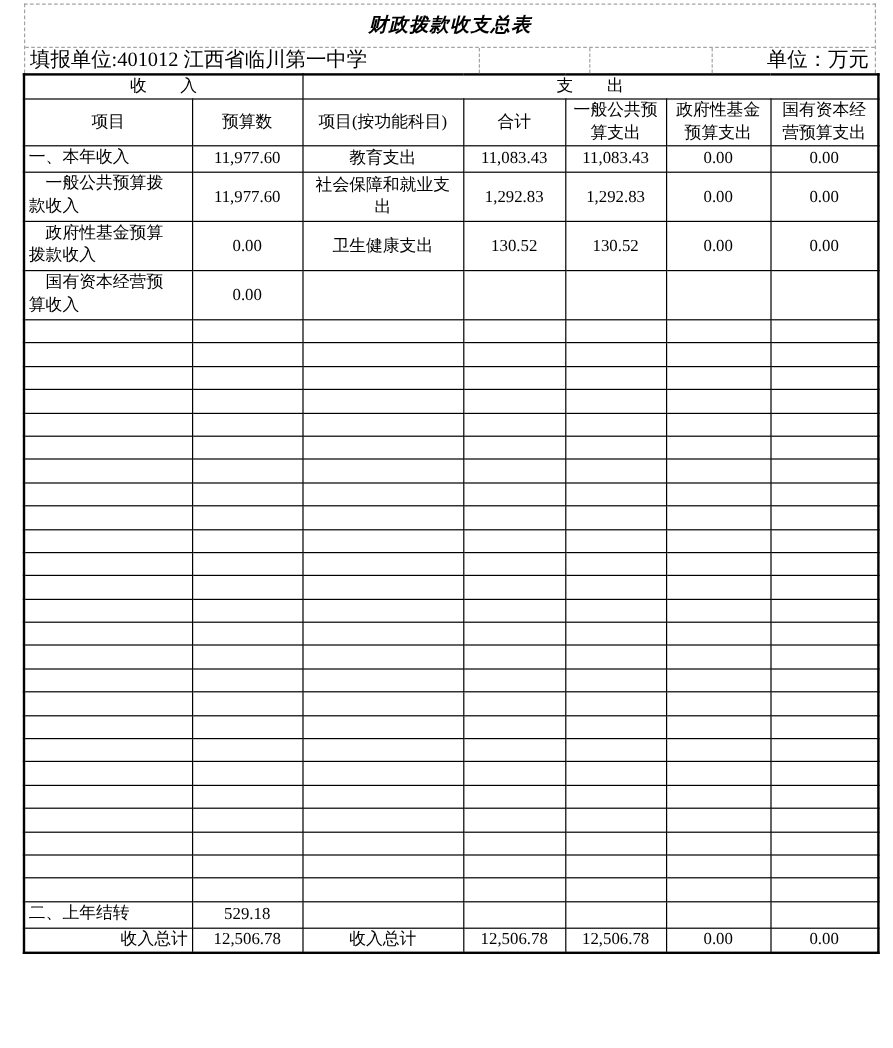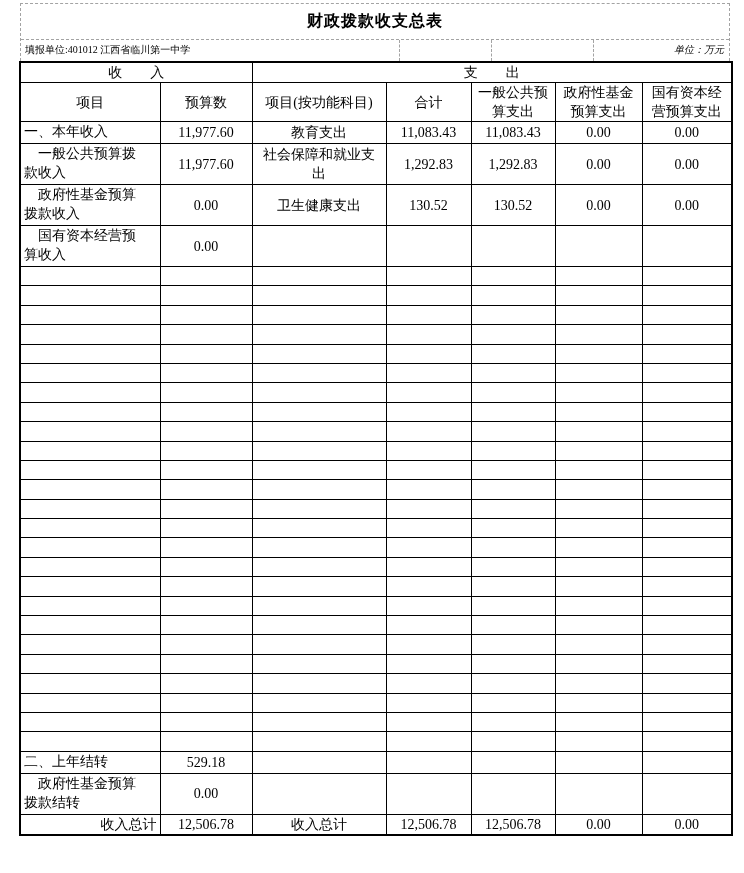--- a/index.html
+++ b/index.html
@@ -24,38 +24,38 @@
   }
   .title-row {
     height:36px;
     display:flex; align-items:center; justify-content:center;
     border-bottom:1px dashed #a3a3a3;
   }
   .title {
     font-size:16px;
     font-weight:bold;
     letter-spacing:1px;
+    font-style:italic;
   }
   .unit-row {
     height:21px;
     display:flex;
-    font-size:10px;
+    font-size:17px;
     line-height:20px;
     gap:12px;
   }
   .unit-left  { width:366px; padding-left:4px; white-space:nowrap; overflow:hidden; }
   .gridcell-a { width:80px; border-left:1px dashed #a3a3a3; }
   .gridcell-b { width:90px; border-left:1px dashed #a3a3a3; }
   .unit-right {
     flex:1;
     border-left:1px dashed #a3a3a3;
     text-align:right;
     padding-right:5px;
     white-space:nowrap;
-    font-style:italic;
   }
   
   table.main {
     border-collapse:collapse;
     table-layout:fixed;
     width:712px;
     margin-left:-1px;
     font-size:14px;
     border:2px solid #000;
   }
@@ -381,29 +381,20 @@
         </tr>
         <tr style="height: 20px;">
           <td class="c0">二、上年结转</td>
           <td class="c1">529.18</td>
           <td class="c2"></td>
           <td class="c3"></td>
           <td class="c4"></td>
           <td class="c5"></td>
           <td class="c6"></td>
         </tr>
-        <tr style="height: 37px;">
-          <td class="c0">　政府性基金预算拨款结转</td>
-          <td class="c1">0.00</td>
-          <td class="c2"></td>
-          <td class="c3"></td>
-          <td class="c4"></td>
-          <td class="c5"></td>
-          <td class="c6"></td>
-        </tr>
         <tr style="height: 19px;">
           <td class="c0 center">收入总计</td>
           <td class="c1">12,506.78</td>
           <td class="c2">收入总计</td>
           <td class="c3">12,506.78</td>
           <td class="c4">12,506.78</td>
           <td class="c5">0.00</td>
           <td class="c6">0.00</td>
         </tr>
       </tbody>

